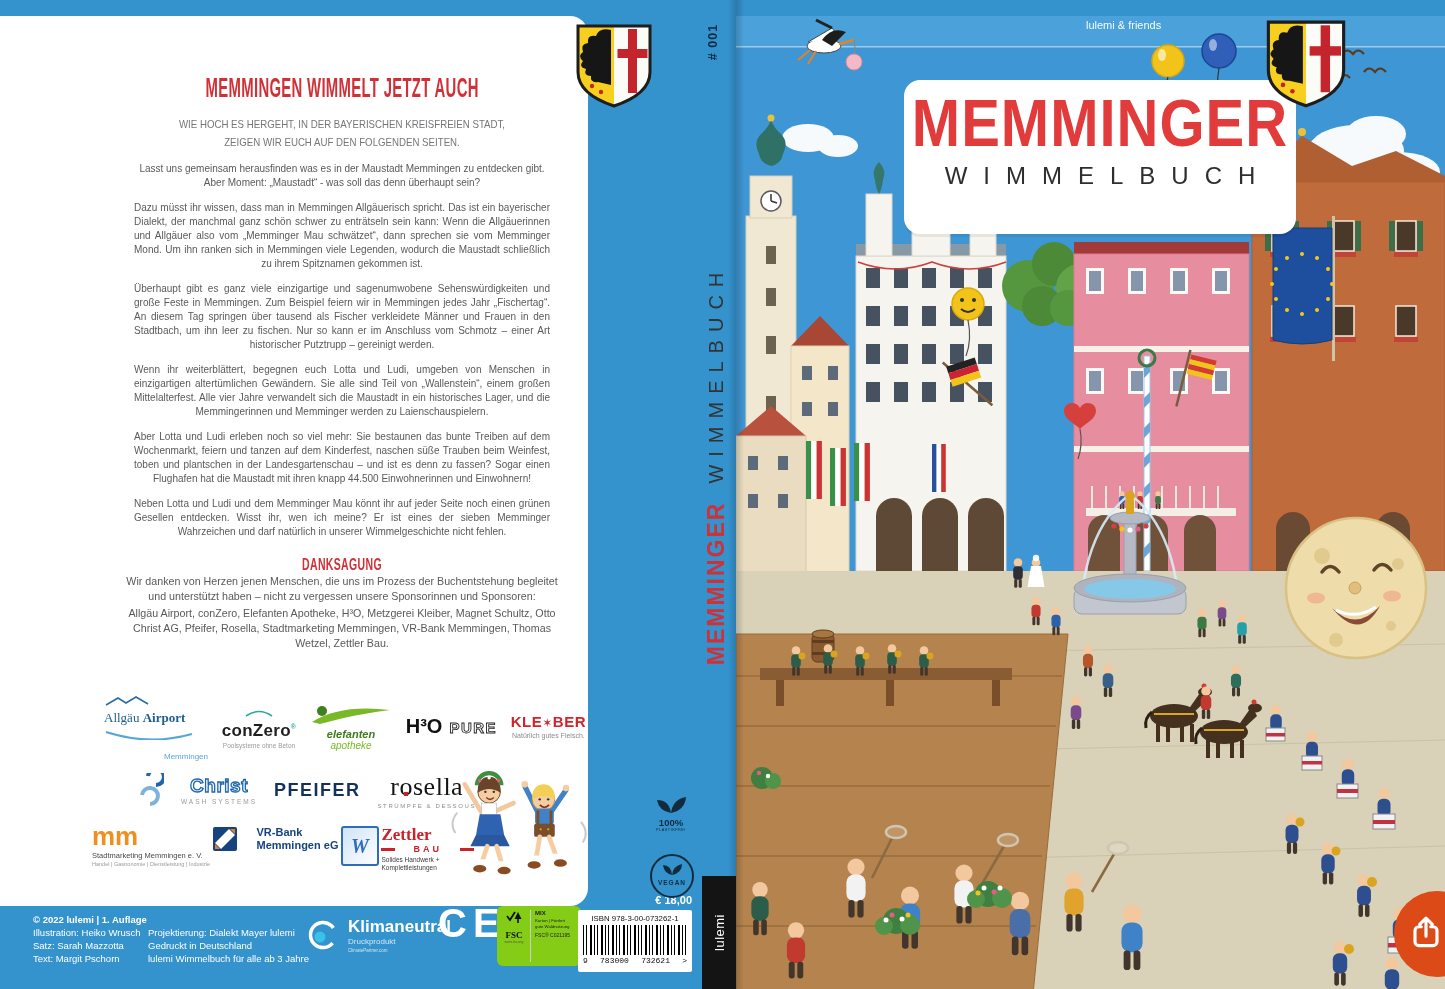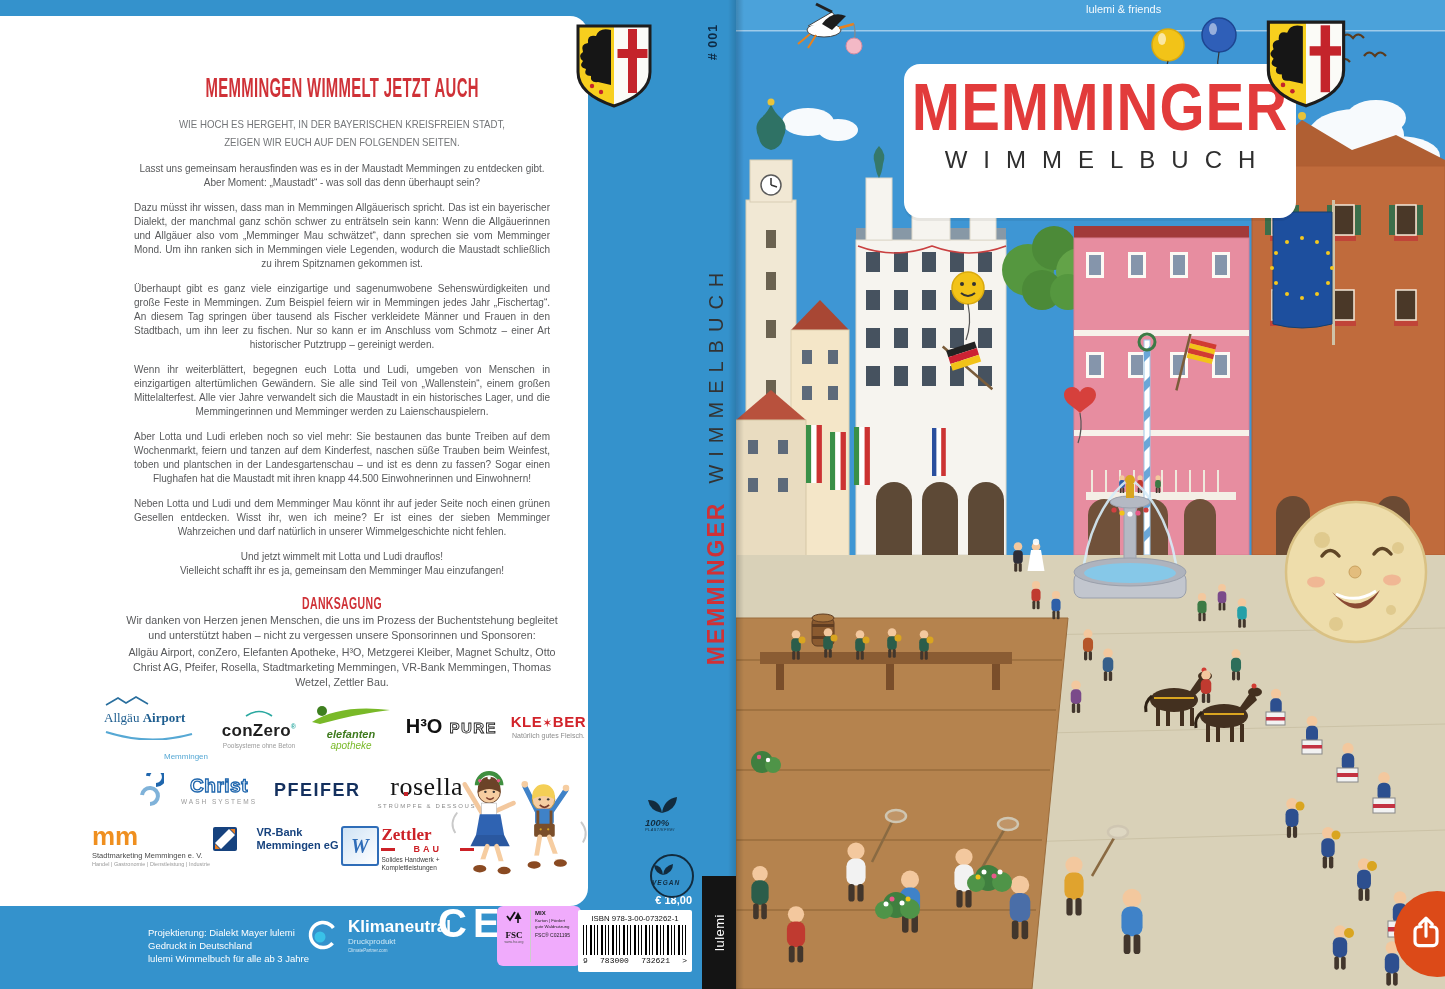--- a/index.html
+++ b/index.html
@@ -78,58 +78,58 @@
   .ig-icon::after{content:"";position:absolute;left:3px;top:3px;width:4px;height:4px;border:1.2px solid #fff;border-radius:50%;}
   .credits{font-size:9.5px;line-height:13px;z-index:3;}
   .credits .b{font-weight:700;}
   .cl{left:33px;top:913px;}
   .cr{left:148px;top:926px;}
   .klima{left:306px;top:918px;display:flex;gap:8px;align-items:flex-start;z-index:3;}
   .klima .t1{font-size:17px;font-weight:700;color:#fff;line-height:1;}
   .klima .t2{font-size:8px;color:#cde9f6;margin-top:2px;}
   .klima .t3{font-size:4.5px;color:rgba(255,255,255,.75);margin-top:2px;}
   .ce{left:438px;top:901px;font-size:40px;font-weight:700;letter-spacing:6px;color:#fff;z-index:3;}
-  .fsc{left:497px;top:906px;width:84px;height:60px;background:#f0abfc;border-radius:6px;display:flex;
+  .fsc{left:497px;top:906px;width:84px;height:60px;background:#84cc16;border-radius:6px;display:flex;
        padding:4px 4px;box-sizing:border-box;gap:4px;z-index:3;}
   .fsc .lft{width:26px;text-align:center;border-right:1px solid #ccc;padding-right:3px;}
   .fsc .brand{font-family:"Liberation Serif",serif;font-weight:700;font-size:9px;color:#111;}
   .fsc .url{font-size:3.5px;color:#555;}
   .fsc .rgt{flex:1;text-align:left;color:#222;}
   .fsc .mix{font-size:6px;font-weight:700;}
   .fsc .desc{font-size:4.3px;line-height:1.3;white-space:pre-line;margin-top:2px;}
   .fsc .cert{font-size:5px;margin-top:3px;}
   .price{left:598px;top:894px;width:94px;text-align:right;font-size:11px;font-weight:700;color:#fff;z-index:3;}
   .barcode{left:578px;top:910px;width:114px;height:62px;background:#fff;border-radius:2px;
            padding:4px 5px;box-sizing:border-box;z-index:3;}
   .barcode .isbn{font-size:7.8px;color:#111;text-align:center;}
   .bars{height:30px;margin-top:2px;background:repeating-linear-gradient(90deg,
         #000 0 1.5px,#fff 1.5px 3px,#000 3px 4px,#fff 4px 7px,#000 7px 9.5px,#fff 9.5px 11px);}
   .bc-digits{display:flex;justify-content:space-between;font-family:"Liberation Mono",monospace;
              font-size:8px;color:#111;margin-top:1px;}
-  .badge{z-index:3;text-align:left;color:#122b3e;font-style:italic;}
+  .badge{z-index:3;text-align:center;color:#122b3e;}
   .b-plastic{left:645px;top:795px;width:52px;}
   .b-plastic .v{font-size:9.5px;font-weight:800;margin-top:-2px;}
   .b-plastic .l{font-size:3.8px;letter-spacing:.5px;}
   .b-vegan{left:650px;top:854px;width:44px;height:44px;border:2.5px solid #122b3e;border-radius:50%;
            box-sizing:border-box;padding-top:6px;}
   .b-vegan .l{font-size:6.5px;font-weight:700;letter-spacing:1px;margin-top:-1px;}
 
   
   .spine-num{left:713px;top:42px;transform:translate(-50%,-50%) rotate(-90deg);white-space:nowrap;
              font-size:12.5px;font-weight:700;letter-spacing:1px;color:#0e2a44;z-index:3;}
   .spine-title{left:716px;top:465px;transform:translate(-50%,-50%) rotate(-90deg);white-space:nowrap;
                z-index:3;display:flex;align-items:center;gap:18px;}
   .spine-title .r{color:#cf3137;font-size:23px;font-weight:800;letter-spacing:2px;}
   .spine-title .d{color:#333;font-size:20px;letter-spacing:8px;}
   .spine-pub{left:702px;top:876px;width:34px;height:113px;background:#141414;z-index:3;
              display:flex;align-items:center;justify-content:center;}
   .spine-pub span{transform:rotate(-90deg);color:#fff;font-size:13px;letter-spacing:.5px;white-space:nowrap;}
 
   
-  .front{position:absolute;left:736px;top:0;width:709px;height:947px;}
+  .front{position:absolute;left:736px;top:16px;width:709px;height:947px;}
   .byline{position:absolute;left:350px;top:3px;font-size:11px;color:#fff;opacity:.95;z-index:4;}
   .banner{position:absolute;left:168px;top:64px;width:392px;height:154px;background:#fff;border-radius:16px;
           z-index:3;text-align:center;box-shadow:0 3px 0 rgba(0,0,0,.06);}
   .title{margin-top:10px;color:#e23b3b;font-size:58px;font-weight:700;letter-spacing:1px;line-height:1;
          transform:scaleY(1.14);transform-origin:top center;}
   .subtitle{margin-top:16px;color:#2e2e2e;font-size:24px;letter-spacing:16px;text-indent:16px;line-height:1;}
   .arms-right{position:absolute;left:1262px;top:18px;width:88px;height:92px;z-index:5;}
   .fold{position:absolute;left:728px;top:0;width:16px;height:989px;z-index:2;
         background:linear-gradient(90deg,rgba(0,0,0,0) 0,rgba(0,0,0,.16) 55%,rgba(0,0,0,0) 100%);}
 
@@ -171,22 +171,20 @@
       <div class="bc-heading">MEMMINGEN WIMMELT JETZT AUCH</div>
       <div class="bc-sub">WIE HOCH ES HERGEHT, IN DER BAYERISCHEN KREISFREIEN STADT,
 ZEIGEN WIR EUCH AUF DEN FOLGENDEN SEITEN.</div>
       <p class="bc-p">Lasst uns gemeinsam herausfinden was es in der Maustadt Memmingen zu entdecken gibt.
 Aber Moment: „Maustadt“ - was soll das denn überhaupt sein?</p>
       <p class="bc-p">Dazu müsst ihr wissen, dass man in Memmingen Allgäuerisch spricht. Das ist ein bayerischer Dialekt, der manchmal ganz schön schwer zu enträtseln sein kann: Wenn die Allgäuerinnen und Allgäuer also vom „Memminger Mau schwätzet“, dann sprechen sie vom Memminger Mond. Um ihn ranken sich in Memmingen viele Legenden, wodurch die Maustadt schließlich zu ihrem Spitznamen gekommen ist.</p>
       <p class="bc-p">Überhaupt gibt es ganz viele einzigartige und sagenumwobene Sehenswürdigkeiten und große Feste in Memmingen. Zum Beispiel feiern wir in Memmingen jedes Jahr „Fischertag“. An diesem Tag springen über tausend als Fischer verkleidete Männer und Frauen in den Stadtbach, um ihn leer zu fischen. Nur so kann er im Anschluss vom Schmotz – einer Art historischer Putztrupp – gereinigt werden.</p>
       <p class="bc-p">Wenn ihr weiterblättert, begegnen euch Lotta und Ludi, umgeben von Menschen in einzigartigen altertümlichen Gewändern. Sie alle sind Teil von „Wallenstein“, einem großen Mittelalterfest. Alle vier Jahre verwandelt sich die Maustadt in ein historisches Lager, und die Memmingerinnen und Memminger werden zu Laienschauspielern.</p>
       <p class="bc-p">Aber Lotta und Ludi erleben noch so viel mehr: Sie bestaunen das bunte Treiben auf dem Wochenmarkt, feiern und tanzen auf dem Kinderfest, naschen süße Trauben beim Weinfest, toben und plantschen in der Landesgartenschau – und ist es denn zu fassen? Sogar einen Flughafen hat die Maustadt mit ihren knapp 44.500 Einwohnerinnen und Einwohnern!</p>
       <p class="bc-p">Neben Lotta und Ludi und dem Memminger Mau könnt ihr auf jeder Seite noch einen grünen Gesellen entdecken. Wisst ihr, wen ich meine? Er ist eines der sieben Memminger Wahrzeichen und darf natürlich in unserer Wimmelgeschichte nicht fehlen.</p>
-      <p class="bc-p">Und jetzt wimmelt mit Lotta und Ludi drauflos!
-Vielleicht schafft ihr es ja, gemeinsam den Memminger Mau einzufangen!</p>
       <div class="bc-danksagung">DANKSAGUNG</div>
       <p class="bc-thanks2">Wir danken von Herzen jenen Menschen, die uns im Prozess der Buchentstehung begleitet und unterstützt haben – nicht zu vergessen unsere Sponsorinnen und Sponsoren:</p>
       <p class="bc-thanks2">Allgäu Airport, conZero, Elefanten Apotheke, H³O, Metzgerei Kleiber, Magnet Schultz, Otto Christ AG, Pfeifer, Rosella, Stadtmarketing Memmingen, VR-Bank Memmingen, Thomas Wetzel, Zettler Bau.</p>
     </div>
 
     <div class="logo-row row1">
       <div class="logo allgau">
         <svg width="60" height="10">
             <path d="M2,9 L14,2 L22,7 L32,1 L44,8" fill="none" stroke="#2a6f9e" stroke-width="1.6"></path>
           </svg>
@@ -320,20 +318,26 @@
     </svg>
 
     <svg class="arms-left" viewBox="0 0 80 88">
         <use href="#arms"></use>
       </svg>
 
     <div class="abs website f-white">www.memminger-wimmelbuch.de</div>
     <div class="abs insta f-white">
       <span class="ig-icon"></span>
       <span>memminger_wimmelbuch</span>
+    </div>
+    <div class="abs credits cl f-white">
+      <div class="b">© 2022 lulemi | 1. Auflage</div>
+      <div>Illustration: Heiko Wrusch</div>
+      <div>Satz: Sarah Mazzotta</div>
+      <div>Text: Margit Pschorn</div>
     </div>
     <div class="abs credits cr f-white">
       <div>Projektierung: Dialekt Mayer lulemi</div>
       <div>Gedruckt in Deutschland</div>
       <div>lulemi Wimmelbuch für alle ab 3 Jahre</div>
     </div>
     <div class="abs klima">
       <svg width="34" height="34">
         <circle cx="17" cy="17" r="12.5" fill="none" stroke="#fff" stroke-width="3.5" stroke-dasharray="62 18" transform="rotate(40 17 17)"></circle>
         <circle cx="14" cy="19" r="5.5" fill="#39c1e8"></circle>

